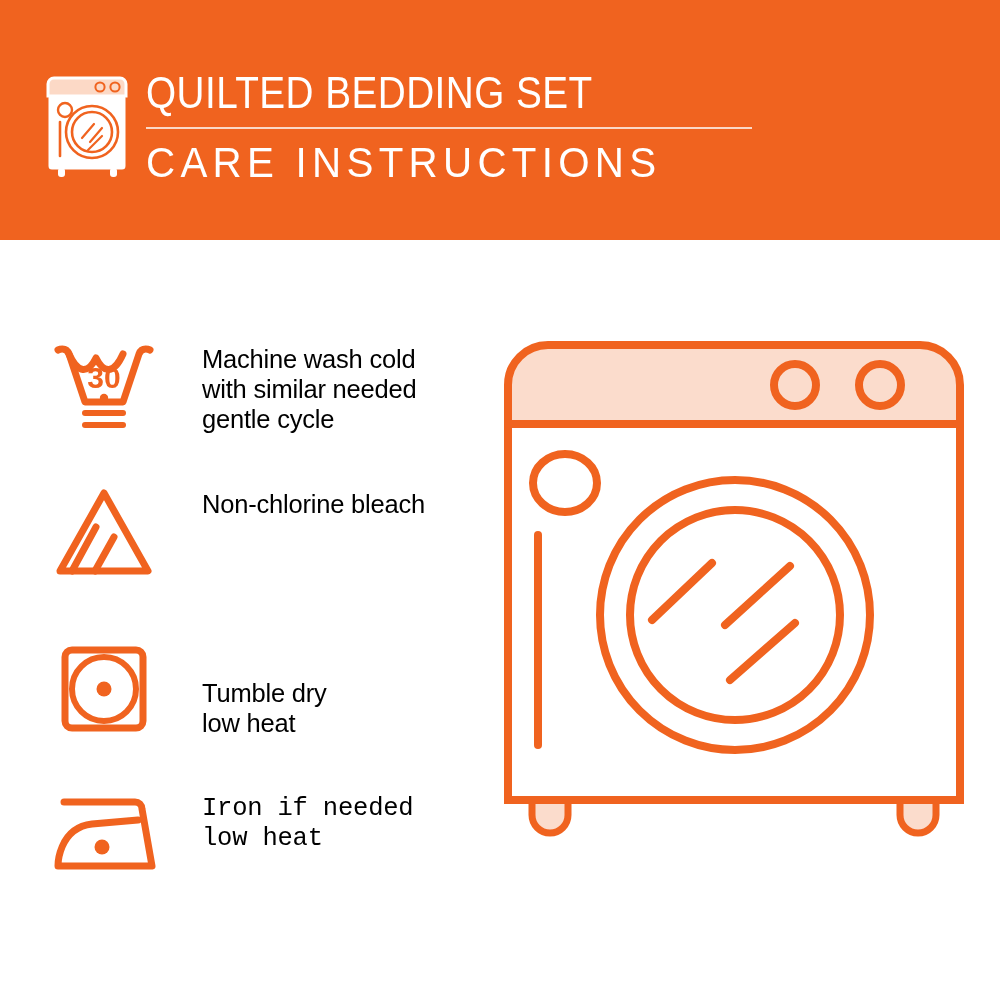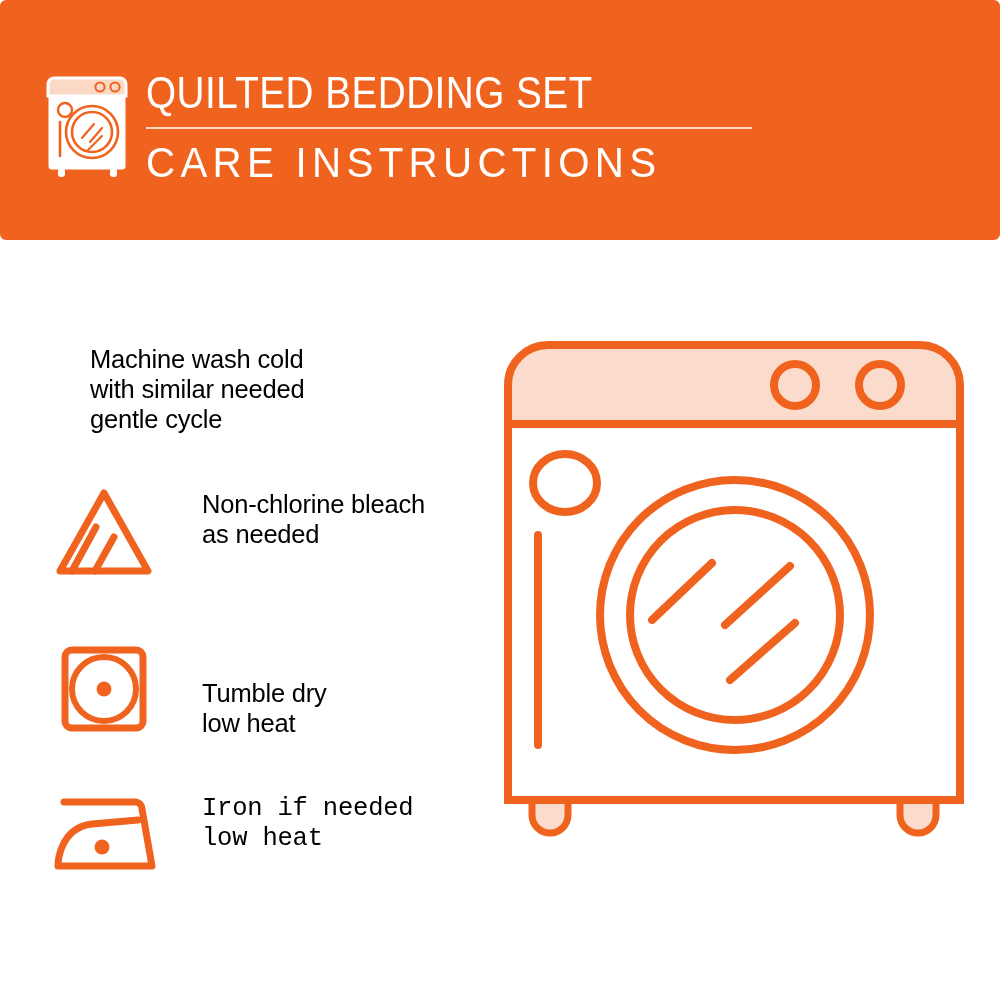--- a/index.html
+++ b/index.html
@@ -16,21 +16,20 @@
   }
 
   
   #header-band {
     position: absolute;
     left: 0;
     top: 0;
     width: 1000px;
     height: 240px;
     background: #F0631F;
-    border-radius: 6px;
   }
   #header-logo {
     position: absolute;
     left: 44px;
     top: 74px;
     width: 92px;
     height: 104px;
   }
   #header-text-block {
     position: absolute;
@@ -150,38 +149,49 @@
     <div id="header-title">QUILTED BEDDING SET</div>
     <div id="header-divider"></div>
     <div id="header-subtitle">CARE INSTRUCTIONS</div>
   </div>
 
 </div>
 
 <div id="instruction-list">
 
   <div class="instruction-row" id="row-wash">
+    <div class="instruction-symbol">
+      <svg width="104" height="100" viewBox="0 0 104 100" fill="none" xmlns="http://www.w3.org/2000/svg">
+
+        <path d="M6 10 C6 10 14 6 17 14 L33 62 H71 L87 14 C90 6 98 10 98 10" stroke="#F0631F" stroke-width="7" stroke-linecap="round" stroke-linejoin="round" fill="none"></path>
+        <path d="M17 14 C26 34 36 34 44 18 C52 34 62 34 71 14" stroke="#F0631F" stroke-width="7" stroke-linecap="round" stroke-linejoin="round" fill="none"></path>
+        <text x="52" y="48" font-family="Liberation Sans, sans-serif" font-size="30" font-weight="bold" fill="#F0631F" text-anchor="middle">30</text>
+        <circle cx="52" cy="58" r="4.2" fill="#F0631F"></circle>
+
+        <rect x="30" y="70" width="44" height="6" rx="3" fill="#F0631F"></rect>
+        <rect x="30" y="82" width="44" height="6" rx="3" fill="#F0631F"></rect>
+      </svg>
+    </div>
     <div class="instruction-text">
       <span class="tline">Machine wash cold</span>
       <span class="tline">with similar needed</span>
       <span class="tline">gentle cycle</span>
     </div>
   </div>
 
   <div class="instruction-row" id="row-bleach">
     <div class="instruction-symbol">
       <svg width="104" height="96" viewBox="0 0 104 96" fill="none" xmlns="http://www.w3.org/2000/svg">
         <path d="M52 8 L96 86 H8 Z" stroke="#F0631F" stroke-width="7" stroke-linejoin="round" fill="none"></path>
         <line x1="44" y1="42" x2="20" y2="86" stroke="#F0631F" stroke-width="7" stroke-linecap="round"></line>
         <line x1="62" y1="52" x2="43" y2="86" stroke="#F0631F" stroke-width="7" stroke-linecap="round"></line>
       </svg>
     </div>
     <div class="instruction-text">
       <span class="tline">Non-chlorine bleach</span>
-      <span class="tline">as needed</span>
     </div>
   </div>
 
   <div class="instruction-row" id="row-dry">
     <div class="instruction-symbol">
       <svg width="104" height="98" viewBox="0 0 104 98" fill="none" xmlns="http://www.w3.org/2000/svg">
         <rect x="13" y="10" width="78" height="78" rx="7" stroke="#F0631F" stroke-width="7" fill="none"></rect>
         <circle cx="52" cy="49" r="32" stroke="#F0631F" stroke-width="6" fill="none"></circle>
         <circle cx="52" cy="49" r="7.5" fill="#F0631F"></circle>
       </svg>

